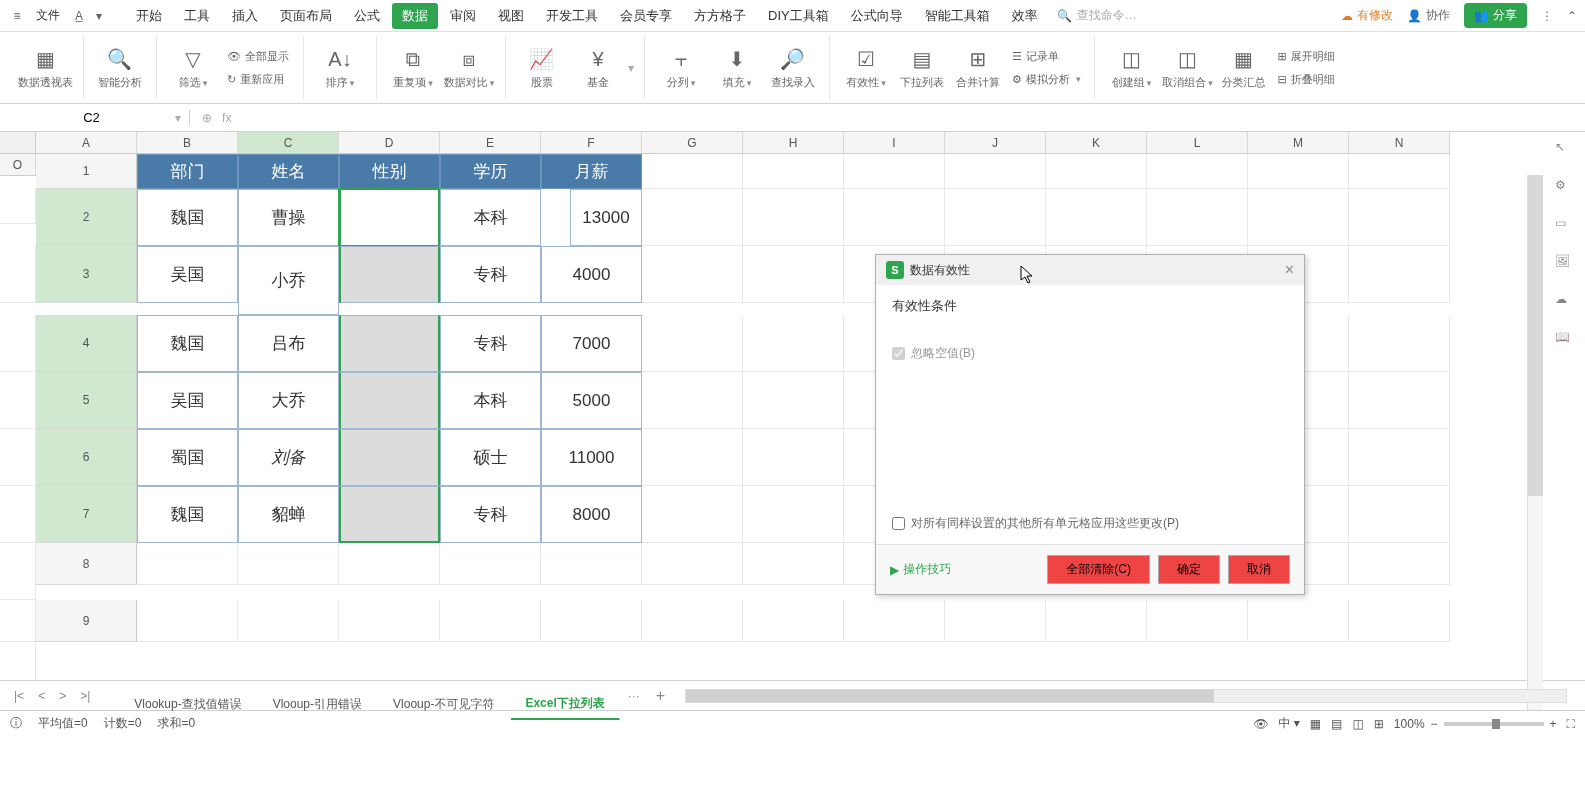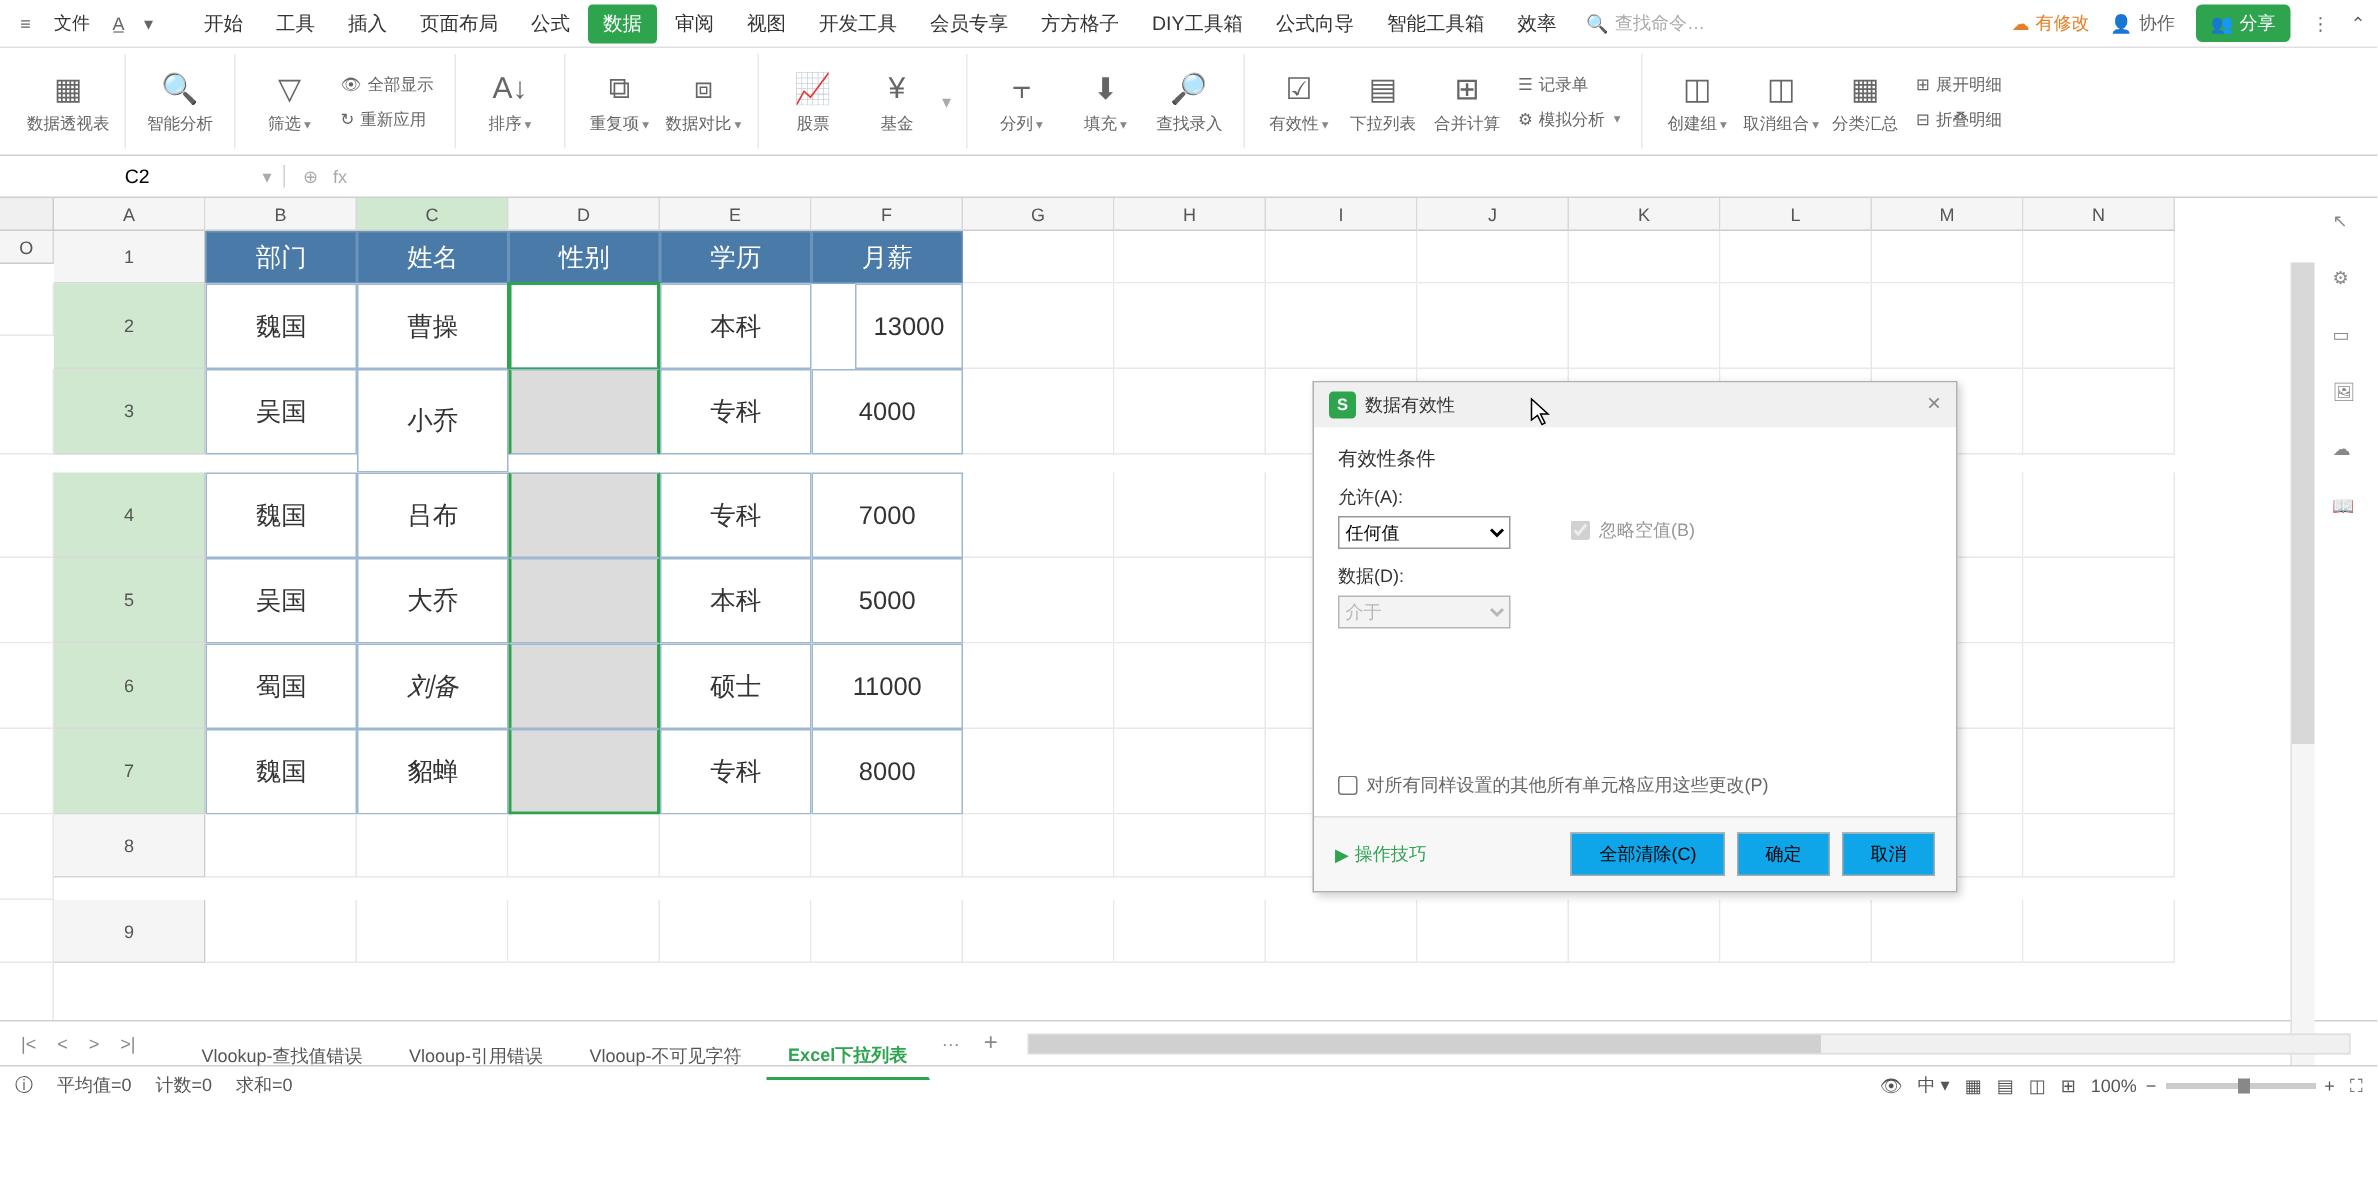--- a/index.html
+++ b/index.html
@@ -67,21 +67,21 @@
 .dialog-body { padding: 12px 16px; background: #fff; min-height: 230px; }
 .dialog-body .section-label { font-size: 13px; margin-bottom: 8px; }
 .dialog-body .form-row { margin-bottom: 10px; }
 .dialog-body label { font-size: 12px; display: block; margin-bottom: 4px; }
 .dialog-body select { width: 115px; height: 22px; border: 1px solid #999; background: #fff; font-size: 12px; }
 .dialog-body select:disabled { background: #eee; color: #999; }
 .dialog-body .check-row { display: flex; align-items: center; gap: 6px; color: #999; font-size: 12px; }
 .dialog-body .two-col { display: flex; gap: 40px; }
 .dialog-footer { display: flex; align-items: center; padding: 10px 14px; gap: 8px; background: #f7f7f7; border-top: 1px solid #e0e0e0; }
 .dialog-footer .tips { color: #2ea44f; display: flex; align-items: center; gap: 4px; font-size: 12px; }
-.dialog-footer .btn { padding: 5px 18px; border: 1px solid #aaa; background: #0ea5e9; cursor: pointer; font-size: 12px; }
+.dialog-footer .btn { padding: 5px 18px; border: 1px solid #aaa; background: #ef4444; cursor: pointer; font-size: 12px; }
 .dialog-apply-row { padding: 0 16px 12px; background: #fff; font-size: 12px; display: flex; align-items: center; gap: 6px; color: #666; }
 
 
 .sheet-tabs { display: flex; align-items: center; height: 30px; border-top: 1px solid #d0d0d0; padding: 0 8px; gap: 2px; }
 .nav-btn { padding: 4px 6px; cursor: pointer; color: #888; }
 .sheet-tab { padding: 6px 14px; cursor: pointer; color: #555; font-size: 12px; border-right: 1px solid transparent; margin-top: 17px; }
 .sheet-tab.active { color: #2ea44f; font-weight: bold; border-bottom: 2px solid #2ea44f; }
 .add-sheet { padding: 4px 8px; cursor: pointer; color: #888; font-size: 16px; }
 .hscroll { flex: 1; margin: 0 10px; }
 .hscroll-track { height: 14px; background: #f0f0f0; border: 1px solid #ddd; position: relative; }
@@ -458,34 +458,20 @@
 <div class="dialog">
   <div class="dialog-title">
     <span class="icon">S</span>
     <span>数据有效性</span>
     <span class="dialog-close">×</span>
   </div>
   <div class="dialog-body">
     <div class="section-label">有效性条件</div>
     <div class="two-col">
       <div>
-        <div class="form-row">
-          <label>允许(A):</label>
-          <select>
-            <option>任何值</option>
-          </select>
-        </div>
-        <div class="form-row">
-          <label>数据(D):</label>
-          <select disabled="">
-            <option>介于</option>
-          </select>
-        </div>
-      </div>
-      <div>
         <div class="check-row" style="margin-top:22px;">
           <input type="checkbox" checked="" disabled="" style="">
           <span>忽略空值(B)</span>
         </div>
       </div>
     </div>
   </div>
   <div class="dialog-apply-row">
     <input type="checkbox" style="">
     <span>对所有同样设置的其他所有单元格应用这些更改(P)</span>

